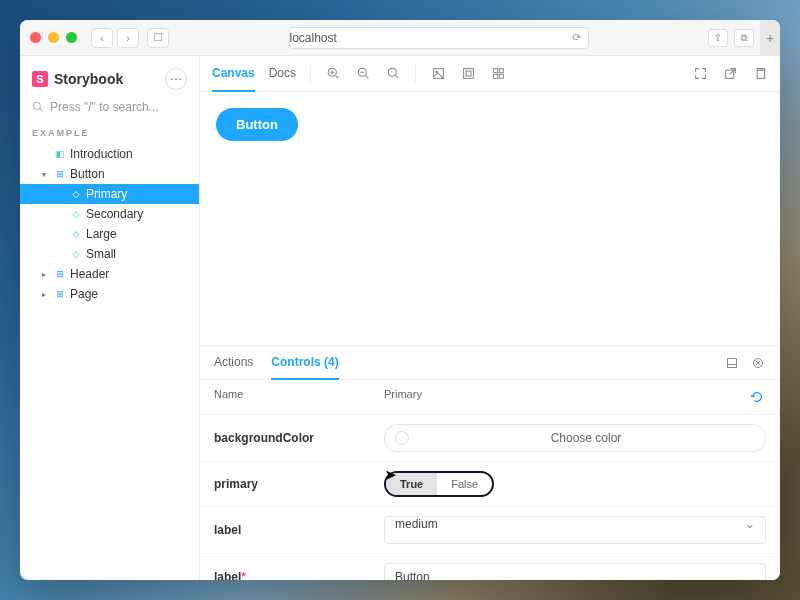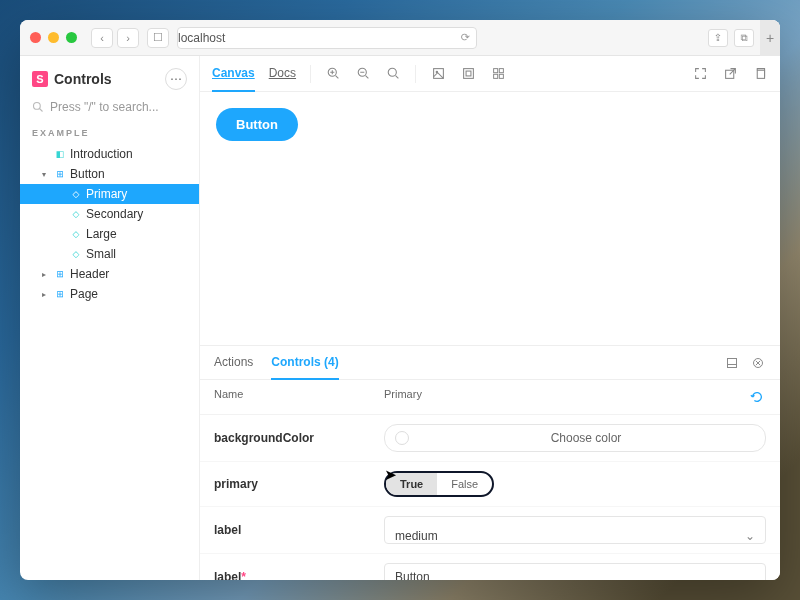--- a/index.html
+++ b/index.html
@@ -12,21 +12,21 @@
 .window {
   width:760px;height:560px;background:#fff;border-radius:8px;box-shadow:0 20px 60px rgba(0,0,0,.35);
   display:flex;flex-direction:column;overflow:hidden;
 }
 .titlebar{height:36px;background:#f6f6f6;border-bottom:1px solid #e5e5e5;display:flex;align-items:center;padding:0 10px;gap:8px}
 .traffic{display:flex;gap:7px}
 .tl-dot{width:11px;height:11px;border-radius:50%}
 .tl-red{background:#ff5f57}.tl-yellow{background:#febc2e}.tl-green{background:#28c840}
 .nav-group{display:flex;gap:4px;margin-left:6px}
 .nav-btn{width:22px;height:20px;border:1px solid #ddd;border-radius:4px;background:#fff;display:flex;align-items:center;justify-content:center;color:#888;font-size:11px}
-.addr{flex:1;display:flex;justify-content:flex-start}
+.addr{flex:1;display:flex;justify-content:center}
 .addr-field{width:300px;height:22px;background:#fff;border:1px solid #ddd;border-radius:4px;display:flex;align-items:center;justify-content:center;font-size:12px;color:#555}
 .tb-right{display:flex;gap:6px;align-items:center}
 .tb-icon{width:20px;height:18px;border:1px solid #ddd;border-radius:3px;background:#fff;display:flex;align-items:center;justify-content:center;color:#888;font-size:10px}
 .plus-tab{width:20px;height:36px;background:#e8e8e8;display:flex;align-items:center;justify-content:center;color:#888;font-size:14px;margin-right:-10px;align-self:stretch}
 .app{flex:1;display:flex;min-height:0}
 .sidebar{width:180px;border-right:1px solid #eee;display:flex;flex-direction:column;padding:10px 0;font-size:13px}
 .sb-head{display:flex;align-items:center;justify-content:space-between;padding:2px 12px 10px}
 .sb-logo{display:flex;align-items:center;gap:6px;font-weight:700;font-size:14px;color:#333}
 .sb-logo-mark{width:16px;height:16px;background:#ff4785;border-radius:2px;color:#fff;display:flex;align-items:center;justify-content:center;font-size:11px;font-weight:700}
 .sb-menu{width:22px;height:22px;border:1px solid #ddd;border-radius:50%;display:flex;align-items:center;justify-content:center;color:#666;font-size:12px}
@@ -39,21 +39,21 @@
 .tree-item.active{background:#1ea7fd;color:#fff}
 .tree-icon{width:10px;height:10px;display:inline-flex;align-items:center;justify-content:center;font-size:9px}
 .comp-ico{color:#1ea7fd}
 .doc-ico{color:#37d5d3}
 .story-ico{color:#37d5d3}
 .tree-item.active .story-ico{color:#fff}
 .caret{width:8px;font-size:8px;color:#777}
 .main{flex:1;display:flex;flex-direction:column;min-width:0}
 .toolbar{height:36px;border-bottom:1px solid #eee;display:flex;align-items:center;padding:0 12px;gap:14px;font-size:12px;color:#666}
 .tb-tabs{display:flex;gap:14px}
-.tb-tab{padding:10px 0;color:#666;text-decoration:underline;}
+.tb-tab{padding:10px 0;color:#666;}
 .tb-tab.active{color:#1ea7fd;border-bottom:2px solid #1ea7fd;font-weight:600}
 .tb-sep{width:1px;height:18px;background:#eee}
 .tbi{width:16px;height:16px;color:#888;display:flex;align-items:center;justify-content:center;cursor:default}
 .tb-spacer{flex:1}
 .canvas{flex:1;background:#fff;padding:16px;min-height:0;overflow:auto}
 .btn-preview{background:#1ea7fd;color:#fff;border:none;border-radius:18px;padding:9px 20px;font-size:13px;font-weight:600}
 .addons{border-top:1px solid #eee;display:flex;flex-direction:column;height:235px;background:#fff}
 .addon-tabs{height:34px;display:flex;align-items:center;padding:0 14px;gap:34px;font-size:12px;color:#666;border-bottom:1px solid #eee}
 .addon-tab{padding:9px 0}
 .addon-tab.active{color:#1ea7fd;border-bottom:2px solid #1ea7fd;font-weight:700}
@@ -65,21 +65,21 @@
 .ctrl-row{display:flex;align-items:center;padding:9px 14px;border-bottom:1px solid #f6f6f6;font-size:12px}
 .ctrl-name{width:170px;color:#333;font-weight:700}
 .ctrl-name .req{color:#ff4785}
 .ctrl-input{flex:1}
 .color-btn{width:100%;height:28px;border:1px solid #e5e5e5;border-radius:13px;background:#fff;display:flex;align-items:center;padding:0 10px;gap:8px;color:#666;font-size:12px}
 .color-swatch{width:14px;height:14px;border-radius:50%;border:1px solid #ddd;background:#fff}
 .color-label{flex:1;text-align:center}
 .bool-toggle{display:inline-flex;border:2px solid #0f172a;border-radius:14px;overflow:hidden;background:#fff}
 .bool-opt{padding:5px 14px;font-size:11px;color:#666}
 .bool-opt.sel{background:#e3e3e3;color:#333;font-weight:600}
-.select-ctrl{width:100%;height:28px;border:1px solid #e5e5e5;border-radius:4px;padding:0 10px;font-size:12px;color:#444;background:#fff;display:flex;align-items:flex-end;justify-content:space-between}
+.select-ctrl{width:100%;height:28px;border:1px solid #e5e5e5;border-radius:4px;padding:0 10px;font-size:12px;color:#444;background:#fff;display:flex;align-items:flex-start;justify-content:space-between}
 .text-input{width:100%;height:28px;border:1px solid #e5e5e5;border-radius:4px;padding:0 10px;font-size:12px;color:#444;background:#fff}
 .reset-btn{width:18px;height:18px;color:#1ea7fd;display:flex;align-items:center;justify-content:center}
 .cursor-fake{position:relative;left:-110px;top:-8px;font-size:15px;color:#000;pointer-events:none}
 </style>
 </head>
 <body>
 
 <div class="window">
   <div class="titlebar">
     <div class="traffic">
@@ -103,21 +103,21 @@
       <div class="tb-icon">⧉</div>
       <div class="plus-tab">+</div>
     </div>
   </div>
 
   <div class="app">
     <div class="sidebar">
       <div class="sb-head">
         <div class="sb-logo">
           <span class="sb-logo-mark">S</span>
-          <span>Controls</span>
+          <span>Storybook</span>
         </div>
         <div class="sb-menu">⋯</div>
       </div>
       <div class="sb-search">
         <svg viewBox="0 0 16 16">
             <circle cx="6.5" cy="6.5" r="4.5" fill="none" stroke="#bbb" stroke-width="1.5"></circle>
             <line x1="10" y1="10" x2="14" y2="14" stroke="#bbb" stroke-width="1.5"></line>
           </svg>
         <span>Press "/" to search...</span>
       </div>

